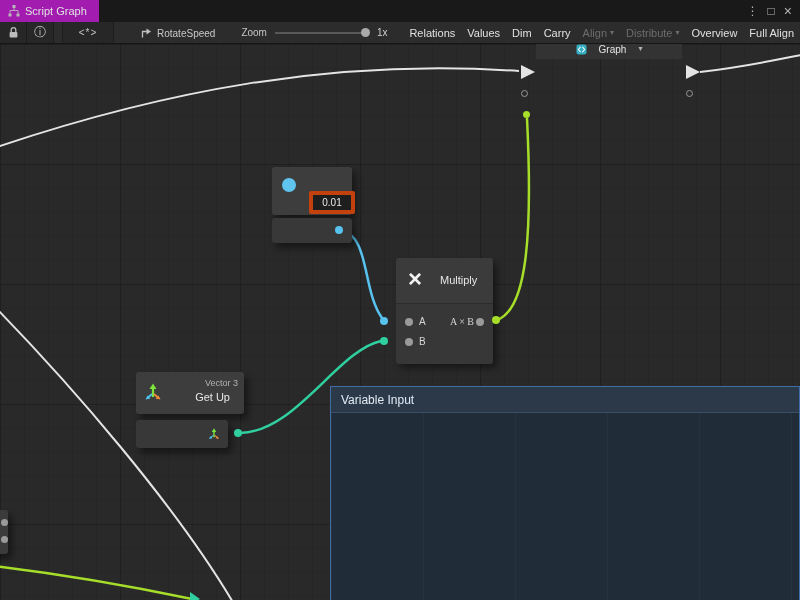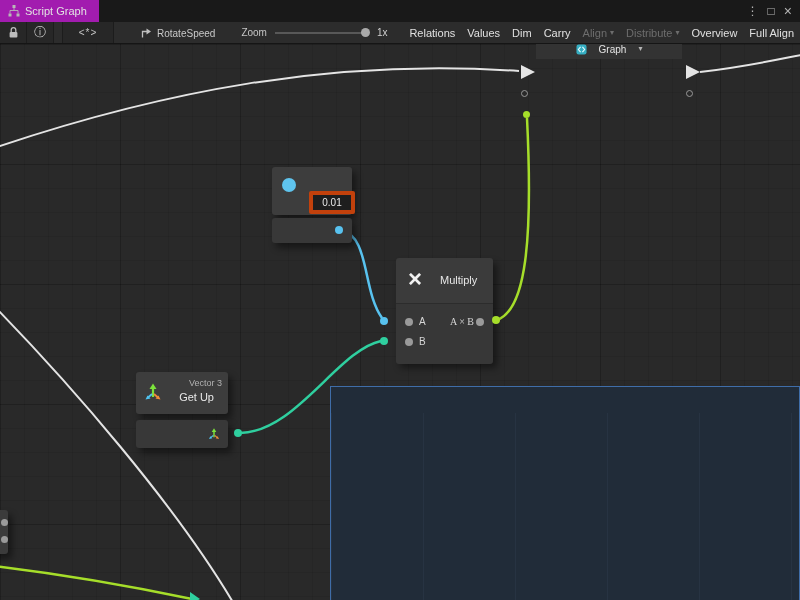--- a/index.html
+++ b/index.html
@@ -66,21 +66,21 @@
   .float-head{left:272px;top:123px;width:80px;height:48px;background:#3d3d3d;}
   .float-body{left:272px;top:174px;width:80px;height:25px;background:#383838;}
   .vfield{position:absolute;background:#1e1e1e;border:4px solid #c2410c;border-radius:2px;
     color:#e9e9e9;font-size:10px;display:flex;align-items:center;justify-content:center;}
 
   
   .mul-node{left:396px;top:214px;width:97px;height:105px;}
   .mul-ports{position:absolute;left:0;top:45px;width:97px;height:60px;border-top:1px solid #2c2c2c;background:#373737;border-radius:0 0 3px 3px;}
 
   
-  .vec-head{left:136px;top:328px;width:92px;height:42px;background:#3d3d3d;}
+  .vec-head{left:136px;top:328px;width:92px;height:42px;background:#3d3d3d;padding-left:16px;}
   .vec-body{left:136px;top:376px;width:92px;height:28px;background:#383838;}
 
   
   .edge-node{left:-26px;top:466px;width:34px;height:44px;border-radius:3px;}
 
   
   .panel{position:absolute;left:330px;top:342px;width:470px;height:216px;z-index:3;
     background:#212c39;border:1px solid #3f6da8;box-sizing:border-box;}
   .panel-head{height:25px;background:#2c3949;border-bottom:1px solid #3a4f68;display:flex;
     align-items:center;padding:0 10px;font-size:12px;color:#e2ebf5;}
@@ -254,17 +254,20 @@
       </svg>
     </div>
     <div class="dot teal" style="left:234px;top:385px;"></div>
 
     <div class="node edge-node">
       <div class="dot" style="left:27px;top:9px;width:7px;height:7px;"></div>
       <div class="dot" style="left:27px;top:26px;width:7px;height:7px;"></div>
     </div>
 
     <div class="panel">
+      <div class="panel-head">
+        <span>Variable Input</span>
+      </div>
       <div class="panel-body"></div>
     </div>
 
   </div>
 </div>
 
 </body></html>

